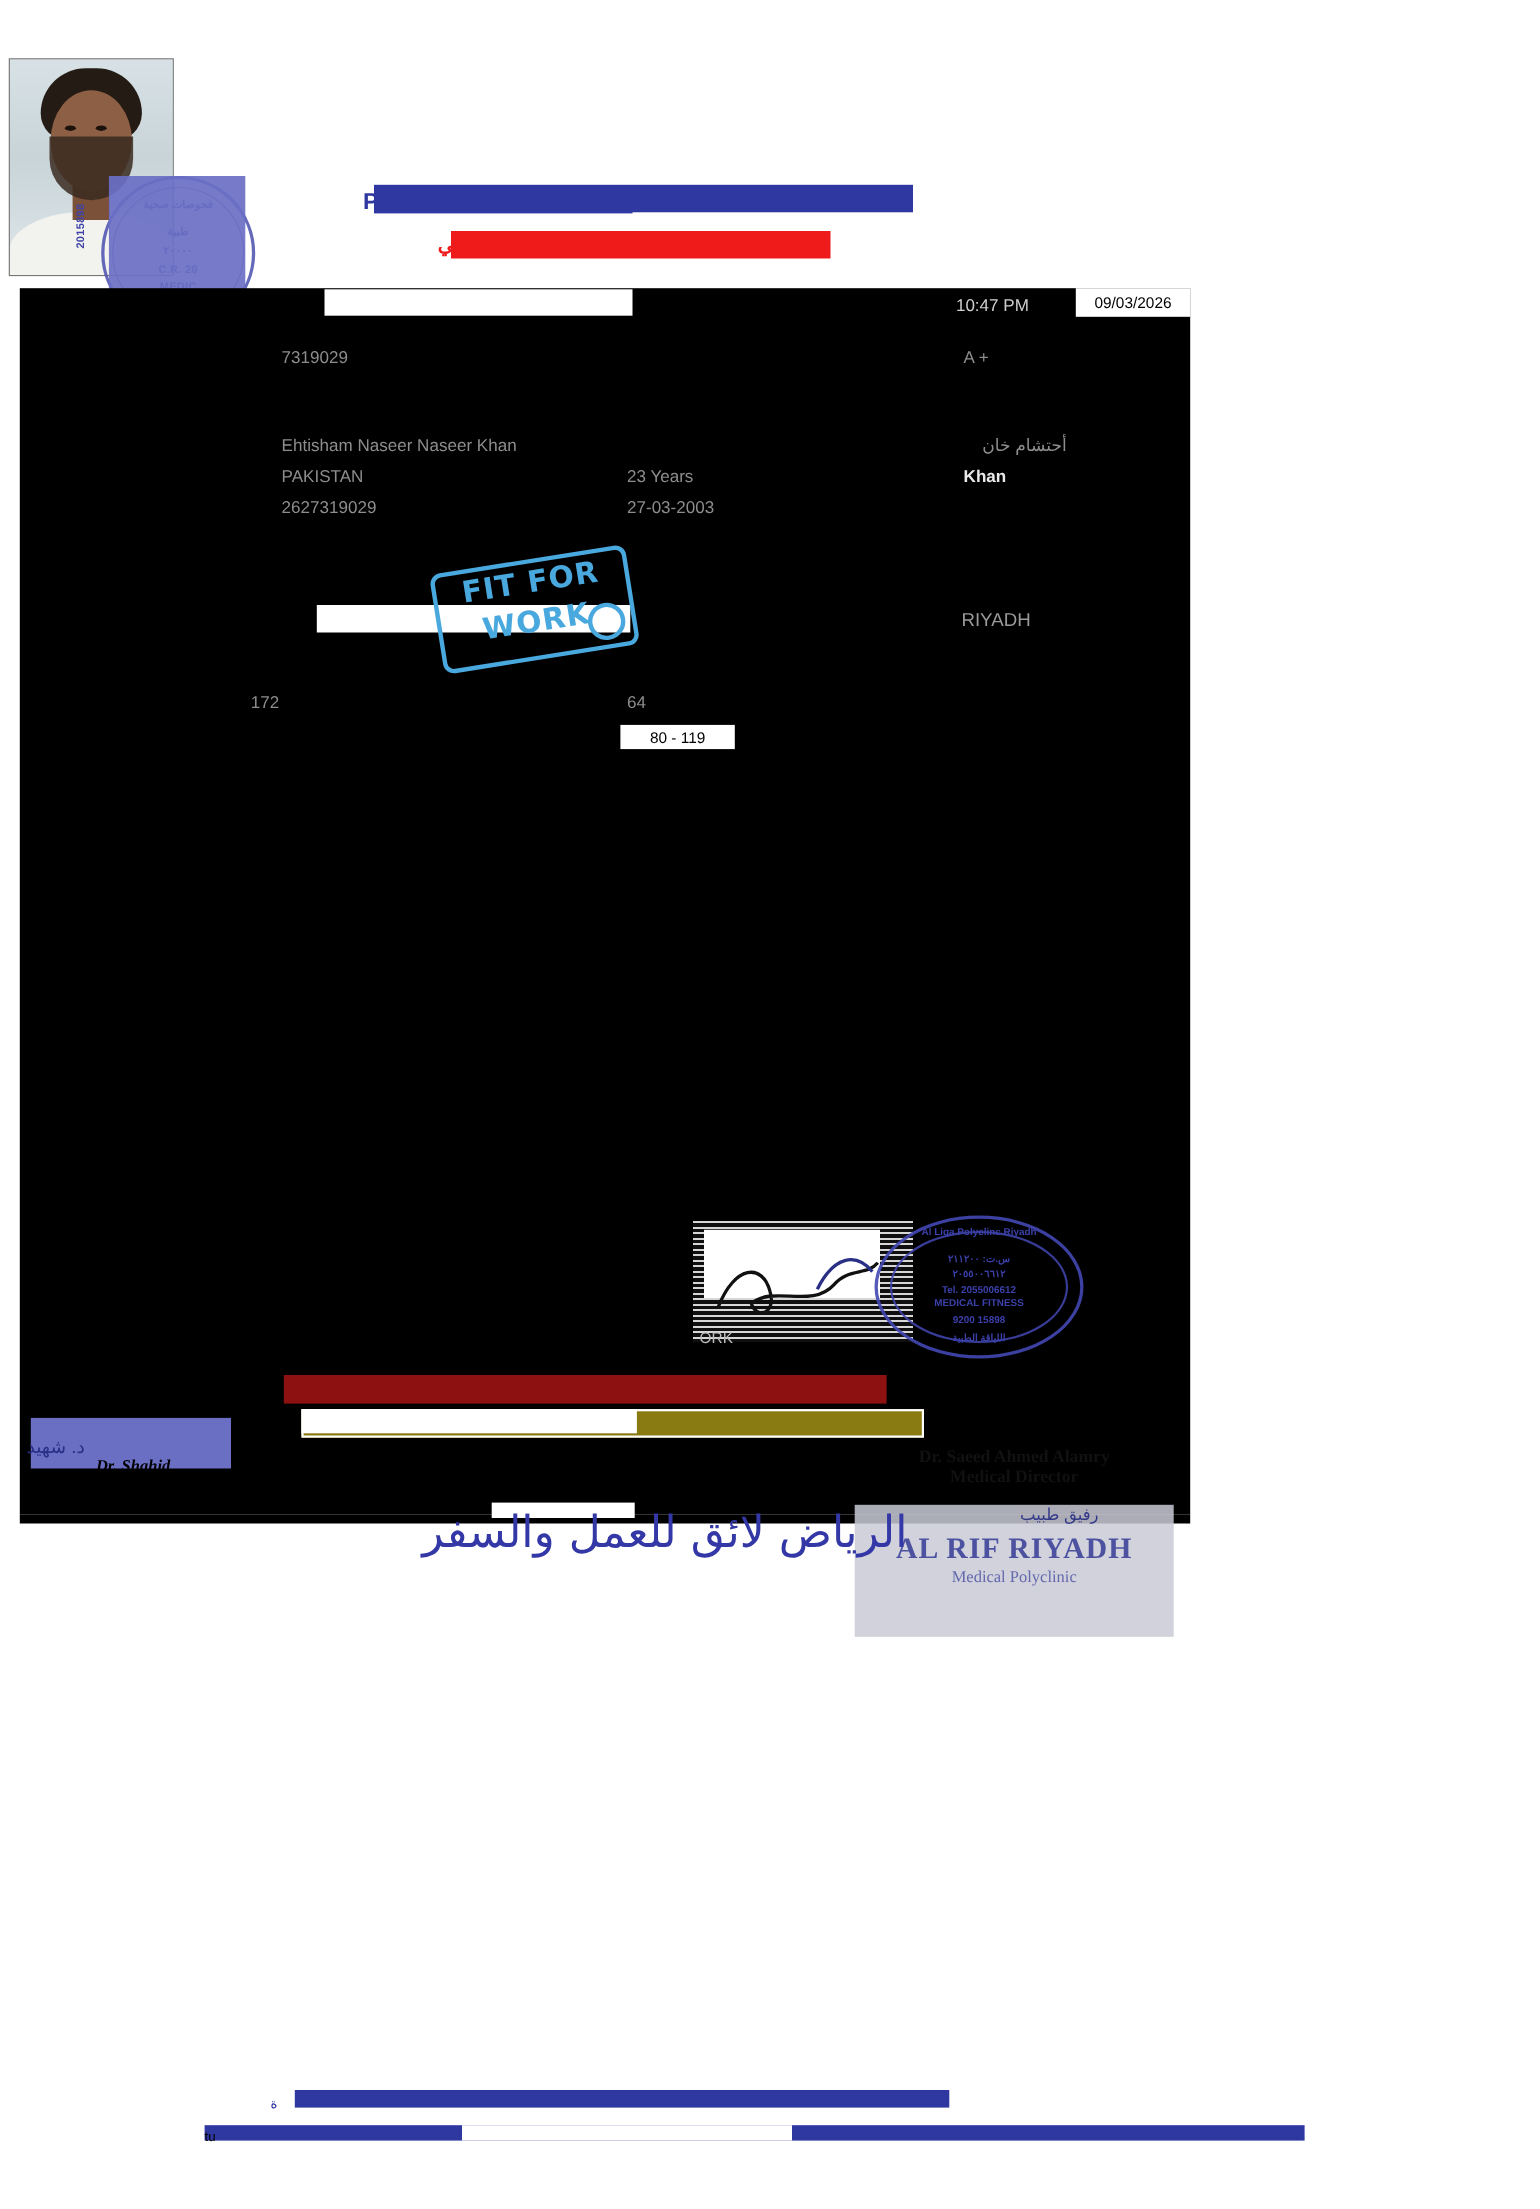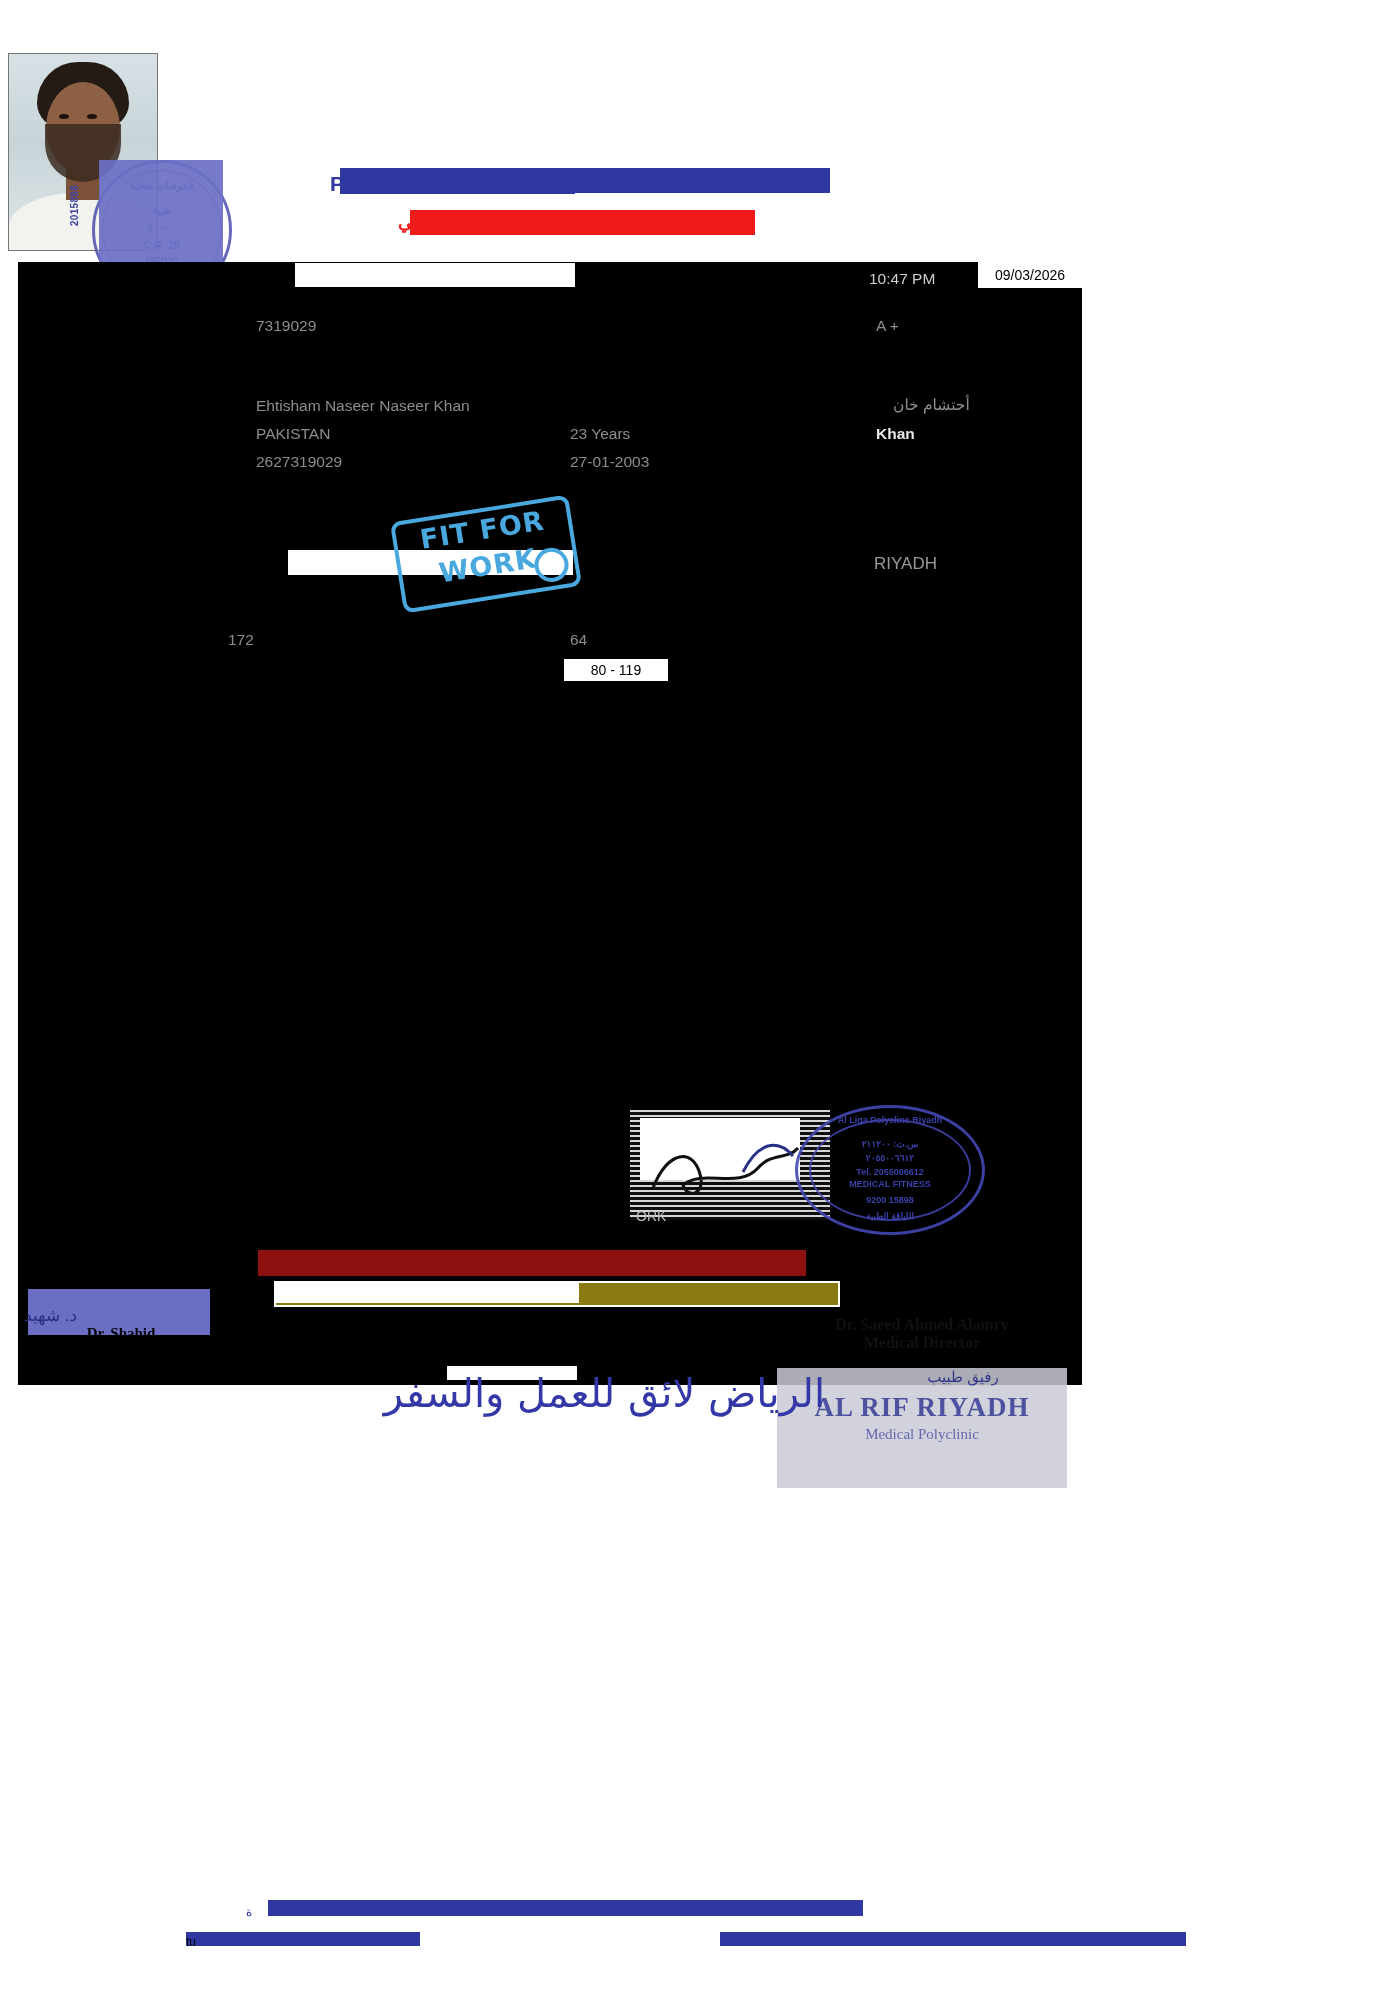--- a/index.html
+++ b/index.html
@@ -54,21 +54,21 @@
   #sigblock{position:absolute;left:630px;top:1110px;width:200px;height:110px;background:repeating-linear-gradient(0deg,#111 0 3px,#eee 3px 5px);opacity:.9;}
   #sigwhite{position:absolute;left:640px;top:1118px;width:160px;height:62px;background:#fff;}
   #sig-curve{position:absolute;left:648px;top:1130px;width:190px;height:80px;}
   #oval-stamp{position:absolute;left:795px;top:1105px;width:190px;height:130px;}
   #oval-stamp .o1{position:absolute;inset:0;border:3px solid #4247b2;border-radius:50%;opacity:.9;}
   #oval-stamp .o2{position:absolute;inset:14px;border:2px solid #4247b2;border-radius:50%;opacity:.85;}
   #oval-stamp .ln{position:absolute;width:100%;text-align:center;color:#3b40aa;font-size:9px;font-weight:bold;}
 
   
   #shahid-box{position:absolute;left:28px;top:1289px;width:182px;height:46px;background:#6a6fc4;}
-  #shahid-name{position:absolute;left:28px;top:1325px;width:186px;text-align:center;color:#000;font-size:15px;font-weight:bold;font-family:"Liberation Serif",serif;}
+  #shahid-name{position:absolute;left:28px;top:1325px;width:186px;text-align:center;color:#000;font-size:15px;font-weight:bold;font-family:"Liberation Serif",serif;font-style:italic;}
   #shahid-ar{position:absolute;left:24px;top:1305px;width:190px;text-align:left;color:#2a2f86;font-size:17px;}
 
   #md-box{position:absolute;left:777px;top:1316px;width:290px;height:48px;color:#111;font-family:"Liberation Serif",serif;text-align:center;}
   #md-name{font-size:16px;font-weight:bold;}
   #md-title{font-size:16px;font-weight:bold;}
   #habib{position:absolute;left:777px;top:1368px;width:290px;height:120px;background:#c9cbd6;opacity:.85;}
   #habib .big{position:absolute;left:0;top:24px;width:100%;text-align:center;color:#2e3490;font-size:27px;font-weight:bold;font-family:"Liberation Serif",serif;letter-spacing:1px;}
   #habib .sub{position:absolute;left:0;top:58px;width:100%;text-align:center;color:#4a4fa0;font-size:15px;font-family:"Liberation Serif",serif;}
   #habib .ar{position:absolute;left:0;top:0px;width:100%;text-align:center;color:#3d43a0;font-size:15px;padding-left:41px;}
 
@@ -124,21 +124,21 @@
 <div class="f" style="left:876px;top:317px;">A +</div>
 
 <div class="f" style="left:256px;top:397px;">Ehtisham Naseer Naseer Khan</div>
 <div class="f" style="left:893px;top:396px;">أحتشام خان</div>
 
 <div class="f" style="left:256px;top:425px;">PAKISTAN</div>
 <div class="f" style="left:570px;top:425px;">23 Years</div>
 <div class="f b" style="left:876px;top:425px;">Khan</div>
 
 <div class="f" style="left:256px;top:453px;">2627319029</div>
-<div class="f" style="left:570px;top:453px;">27-01-2003</div>
+<div class="f" style="left:570px;top:453px;">27-03-2003</div>
 
 <div class="redact-white" style="left:288px;top:550px;width:285px;height:25px;"></div>
 <div class="f g" style="left:874px;top:554px;font-size:17px;">RIYADH</div>
 
 <div id="fitstamp">
   <div class="bx"></div>
   <div class="t1">FIT FOR</div>
   <div class="t2">WORK</div>
   <div class="ring"></div>
 </div>

